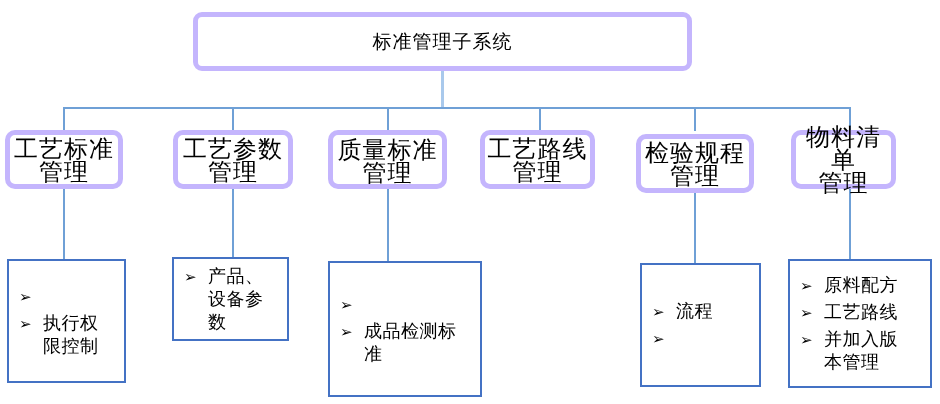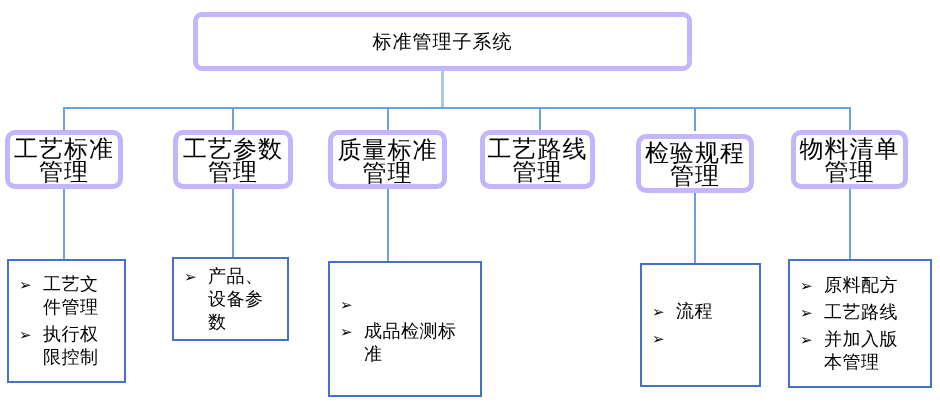--- a/index.html
+++ b/index.html
@@ -64,30 +64,28 @@
 管理</span>
   </div>
   <div class="box rounded branch" style="left:480px;top:130px;width:115px;height:59px;">
     <span class="label">工艺路线
 管理</span>
   </div>
   <div class="box rounded branch" style="left:636px;top:134px;width:118px;height:59px;">
     <span class="label">检验规程
 管理</span>
   </div>
-  <div class="box rounded branch" style="left:791px;top:130px;width:117px;height:59px;">
+  <div class="box rounded branch" style="left:791px;top:130px;width:105px;height:59px;">
     <span class="label">物料清单
 管理</span>
   </div>
 
   <div class="box detail" style="left:7px;top:259px;width:119px;height:124px;">
     <div class="item">
       <span class="bullet">➢</span>
-      <span class="itext">工艺文
-件管理</span>
     </div>
     <div class="item">
       <span class="bullet">➢</span>
       <span class="itext">执行权
 限控制</span>
     </div>
   </div>
 
   <div class="box detail" style="left:172px;top:257px;width:117px;height:84px;">
     <div class="item">

